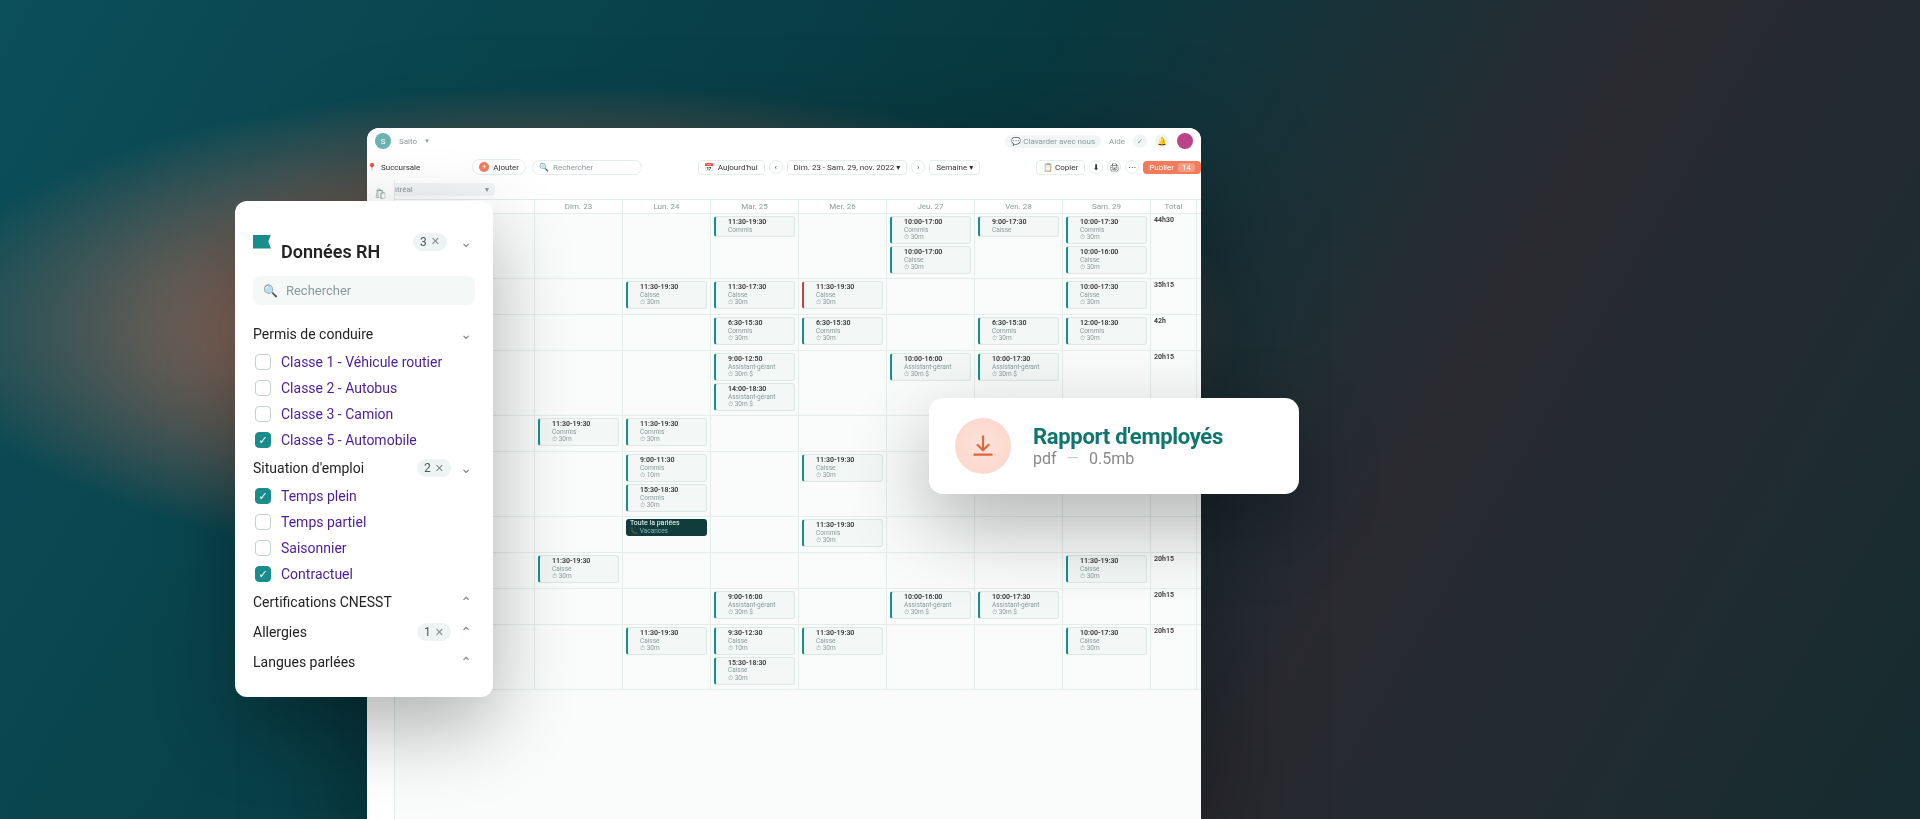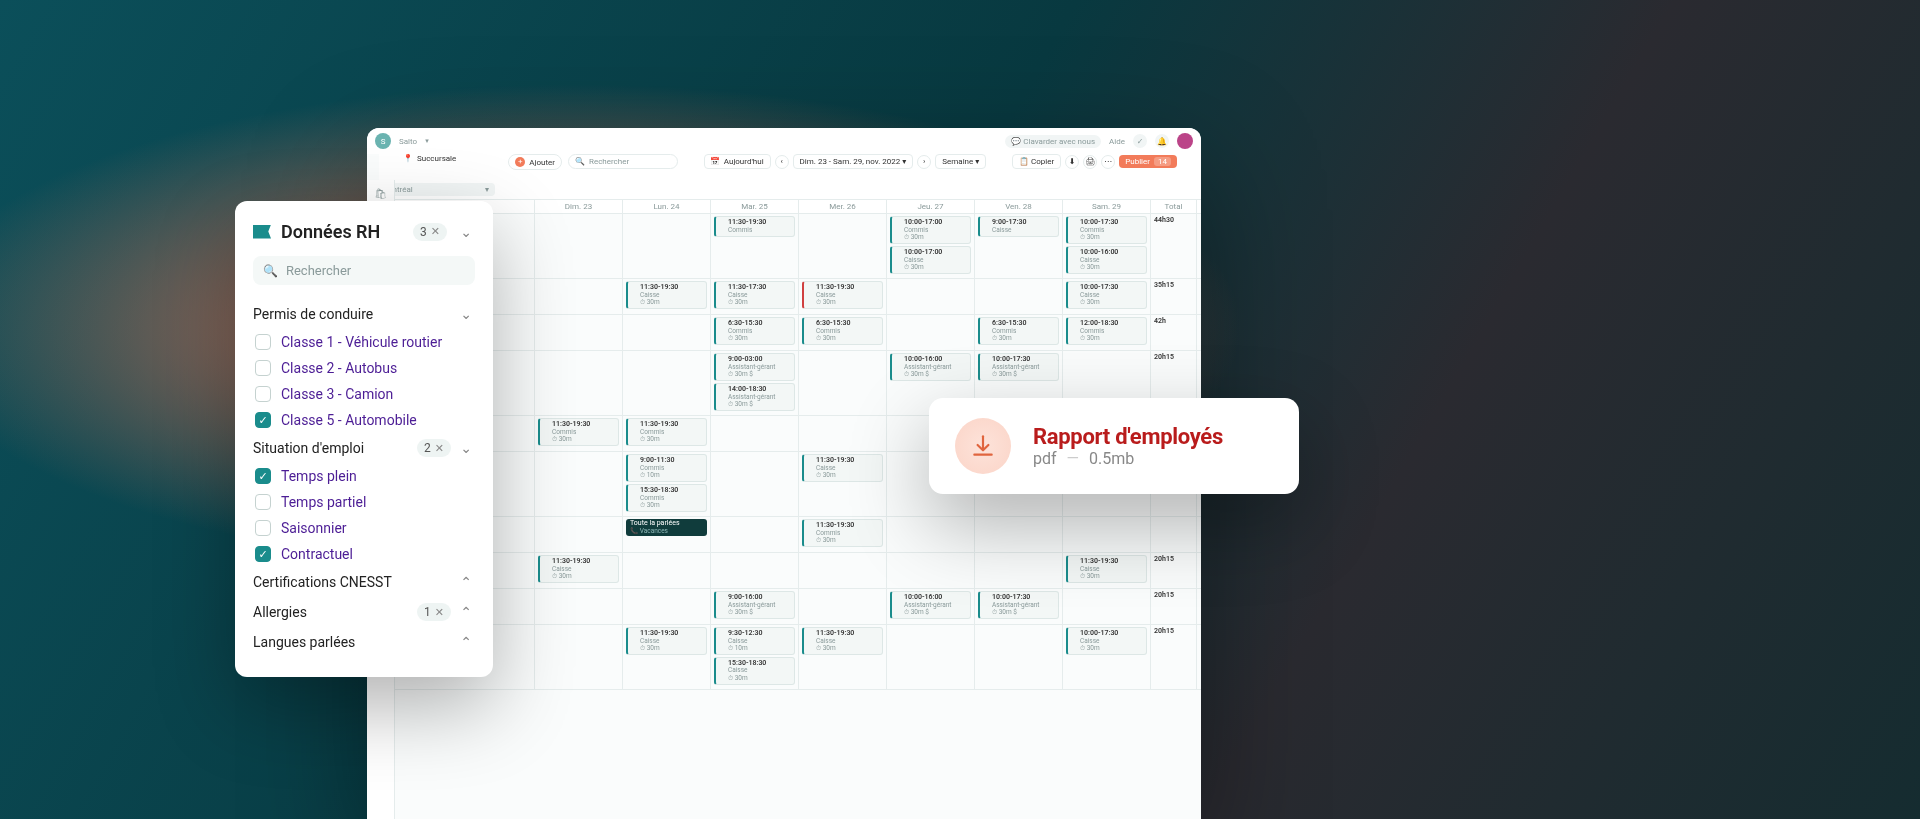--- a/index.html
+++ b/index.html
@@ -33,22 +33,22 @@
     height: 26px; display: flex; align-items: center; gap: 8px; padding: 0 8px;
     font-size: 8px; color: var(--muted); background: #fff;
   }
   .topbar .avatar-sm { width: 16px; height: 16px; border-radius: 50%; background: #6AB3B0; color: #fff; display: flex; align-items: center; justify-content: center; font-size: 8px; }
   .topbar .spacer { flex: 1; }
   .topbar .chip { padding: 2px 6px; border-radius: 10px; background: #F1F5F5; }
   .topbar .round { width: 14px; height: 14px; border-radius: 50%; background: #F1F5F5; display: flex; align-items: center; justify-content: center; }
   .topbar .profile { width: 16px; height: 16px; border-radius: 50%; background: #B48; }
 
   .action-row {
-    height: 26px; display: flex; align-items: flex-start; gap: 6px; padding: 0 24px;
-    font-size: 8px; color: var(--text); background: #fff; margin-left: 12px;
+    height: 26px; display: flex; align-items: center; gap: 6px; padding: 0 0;
+    font-size: 8px; color: var(--text); background: #fff;
   }
   .action-row .loc { display: flex; align-items: center; gap: 4px; }
   .action-row .loc::before { content: "📍"; font-size: 8px; }
   .action-row .add-btn { display: flex; align-items: center; gap: 4px; padding: 2px 6px; border: 1px solid var(--border); border-radius: 10px; background: #fff; }
   .action-row .add-btn .dot { width: 10px; height: 10px; border-radius: 50%; background: var(--orange); color: #fff; line-height: 10px; text-align: center; font-size: 8px; }
   .action-row .search-pill { display: flex; align-items: center; gap: 4px; padding: 2px 6px; border: 1px solid var(--border); border-radius: 10px; width: 110px; color: var(--muted); }
   .action-row .search-pill::before { content: "🔍"; font-size: 8px; }
   .action-row .spacer { flex: 1; }
   .date-nav { display: flex; align-items: center; gap: 4px; }
   .date-nav .today { padding: 2px 6px; border: 1px solid var(--border); border-radius: 4px; display: flex; align-items: center; gap: 3px; }
@@ -95,21 +95,21 @@
   .cal-area { margin-left: 28px; }
 
   
   .filter-panel {
     position: absolute; left: 235px; top: 201px; width: 258px;
     background: #fff; border-radius: 12px; padding: 20px 18px;
     box-shadow: 0 30px 80px rgba(0,0,0,.3);
   }
   .fp-head { display: flex; align-items: center; gap: 10px; margin-bottom: 14px; }
   .fp-flag { width: 18px; height: 14px; background: var(--accent); clip-path: polygon(0 0, 100% 0, 85% 50%, 100% 100%, 0 100%); }
-  .fp-title { font-size: 18px; font-weight: 600; color: #222; flex: 1; }
+  .fp-title { font-size: 18px; font-weight: 600; color: #222; flex: 1; margin-top: 20px; }
   .fp-badge { background: #EEF4F3; color: #555; border-radius: 10px; padding: 2px 7px; font-size: 12px; display: flex; align-items: center; gap: 4px; }
   .fp-badge .x { color: #888; font-size: 11px; }
   .fp-chevron { width: 18px; height: 18px; color: #888; font-size: 14px; display: flex; align-items: center; justify-content: center; }
   .fp-search { display: flex; align-items: center; gap: 8px; background: #F4F8F7; border-radius: 8px; padding: 7px 10px; margin-bottom: 14px; color: var(--muted); font-size: 13px; }
   .fp-search::before { content: "🔍"; font-size: 12px; }
   .fp-group-head { display: flex; align-items: center; justify-content: space-between; padding: 6px 0; font-size: 14px; color: #222; }
   .fp-group-head .right { display: flex; align-items: center; gap: 6px; }
   .fp-opt { display: flex; align-items: center; gap: 10px; padding: 5px 0 5px 2px; font-size: 14px; color: #4c1d95; }
   .cb { width: 16px; height: 16px; border-radius: 4px; border: 1.5px solid #C5D2D0; display: flex; align-items: center; justify-content: center; }
   .cb.checked { background: var(--accent); border-color: var(--accent); color: #fff; font-size: 11px; }
@@ -121,21 +121,21 @@
     background: #fff; border-radius: 14px; box-shadow: 0 30px 80px rgba(0,0,0,.3);
     display: flex; align-items: center; gap: 22px; padding-left: 26px;
   }
   .dl-icon {
     width: 56px; height: 56px; border-radius: 50%;
     background: radial-gradient(circle, #FDE3DA 0%, #FBD4C7 100%);
     display: flex; align-items: center; justify-content: center;
   }
   .dl-icon svg { width: 26px; height: 26px; }
   .dl-text { display: flex; flex-direction: column; }
-  .dl-title { font-size: 22px; font-weight: 700; color: #b91c1c; letter-spacing: -0.3px; }
+  .dl-title { font-size: 22px; font-weight: 700; color: #0f766e; letter-spacing: -0.3px; }
   .dl-meta { font-size: 16px; color: #888; display: flex; align-items: center; gap: 10px; }
   .dl-meta .dash { color: #ccc; }
 
   
   .glow { position: absolute; left: 870px; top: 310px; width: 320px; height: 320px; border-radius: 50%; background: radial-gradient(circle, rgba(242,123,90,.4) 0%, rgba(242,123,90,0) 65%); pointer-events: none; }
 </style>
 </head>
 <body>
 
 <div class="glow"></div>
@@ -361,21 +361,21 @@
                 <span>34h</span> 
                 <span>⟳</span> 
                 <span>30h – 40h</span>
               </span>
             </div>
           </div>
           <div class="cell"></div>
           <div class="cell"></div>
           <div class="cell">
             <div class="shift">
-              <div class="t">9:00-03:00</div>
+              <div class="t">9:00-12:50</div>
               <div class="r">Assistant-gérant</div>
               <div class="b">⏱ 30m $</div>
             </div>
             <div class="shift">
               <div class="t">14:00-18:30</div>
               <div class="r">Assistant-gérant</div>
               <div class="b">⏱ 30m $</div>
             </div>
           </div>
           <div class="cell"></div>

